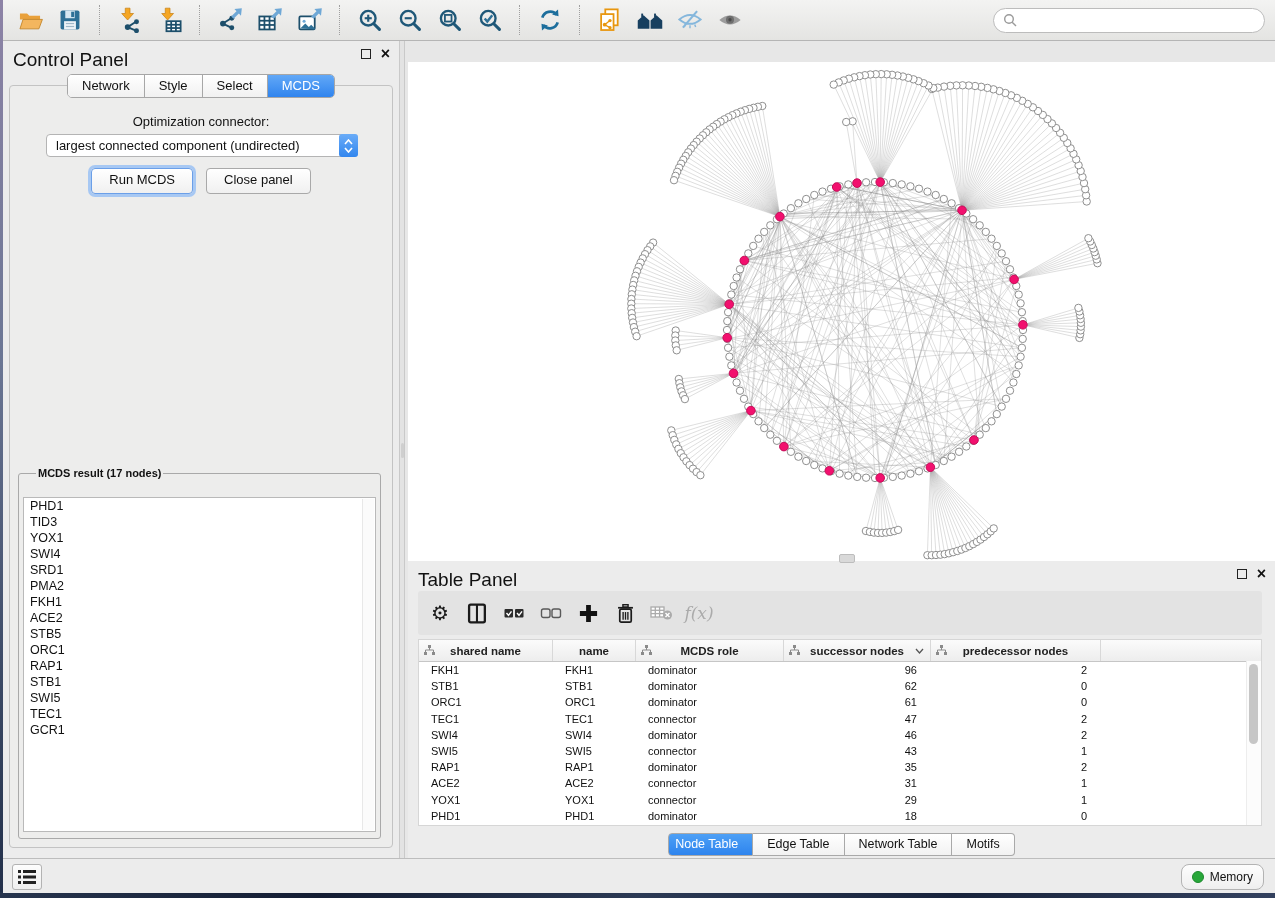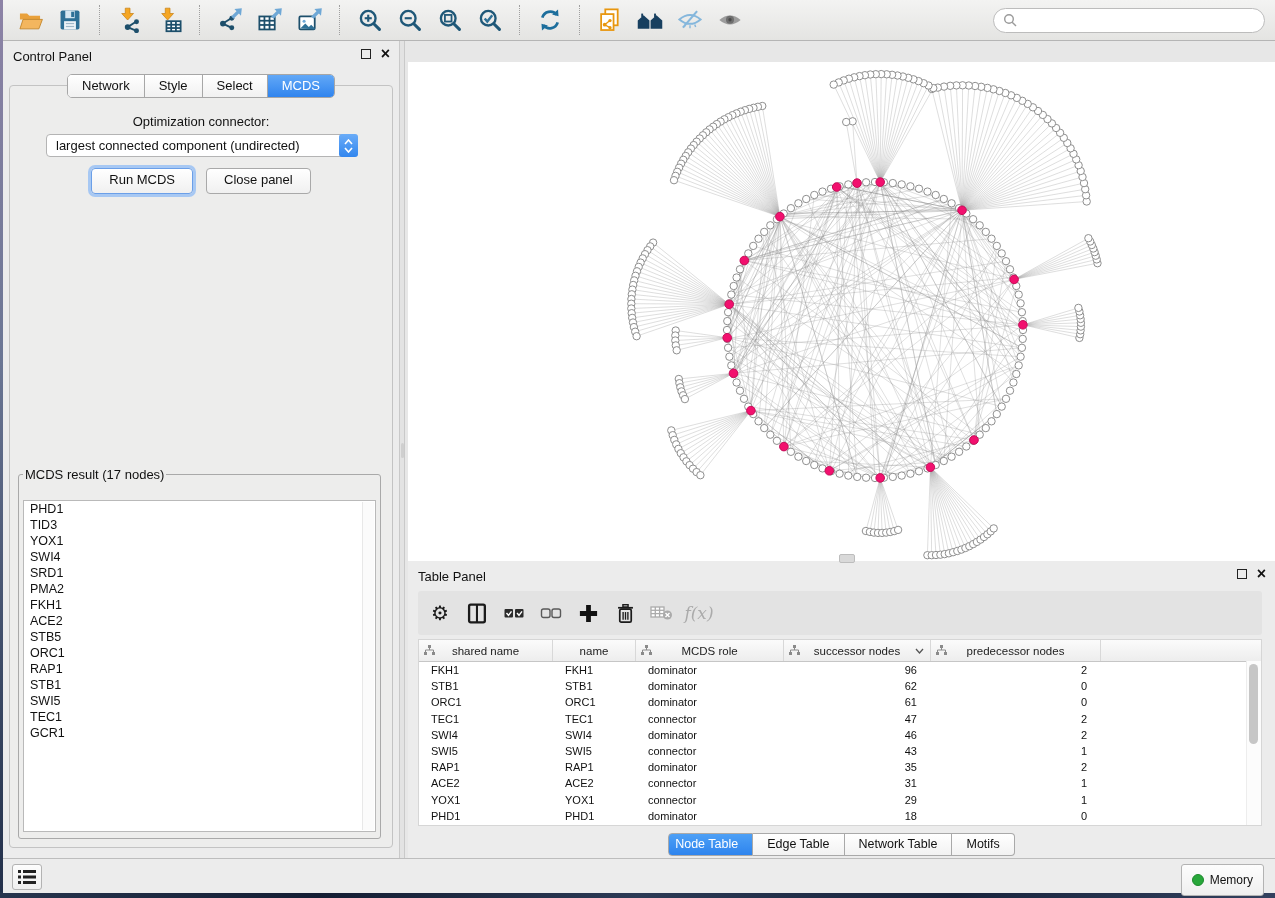--- a/index.html
+++ b/index.html
@@ -15,21 +15,21 @@
     background:linear-gradient(#f3f3f2,#e4e4e2);border-bottom:1px solid #b5b5b5;
     display:flex;align-items:center;padding:0 10px;gap:7px;}
   .tbtn{width:33px;height:30px;display:flex;align-items:center;justify-content:center;flex:none;}
   .tsep{width:0;height:30px;border-left:1px dotted #9f9f9f;margin:0 6px;flex:none;}
   .search{margin-left:auto;width:272px;height:25px;background:#fff;border:1px solid #bcbcbc;
     border-radius:13px;display:flex;align-items:center;padding:0 9px;box-sizing:border-box;gap:5px;}
   .search input{border:none;outline:none;flex:1;font-size:12px;background:transparent;min-width:0;}
 
   
   .cp{position:absolute;left:0;top:41px;width:396px;height:818px;background:#ececec;}
-  .cp-title,.tp-title{position:absolute;left:10px;top:8px;font-size:13px;color:#111;}
+  .cp-title,.tp-title{position:absolute;left:10px;top:8px;font-size:19px;color:#111;}
   .panel-btns{position:absolute;right:9px;top:8px;display:flex;gap:10px;align-items:center;}
   .float-glyph{width:8px;height:8px;border:1.5px solid #222;display:inline-block;}
   .close-glyph{font-size:16px;font-weight:700;color:#111;line-height:10px;}
   .cp-tabs{position:absolute;top:33px;left:50%;transform:translateX(-50%);display:flex;
     border:1px solid #a6a6a6;border-radius:5px;overflow:hidden;background:#fff;height:22px;z-index:2;}
   .cp-tab{padding:0 14px;font-size:13px;line-height:22px;border-right:1px solid #a6a6a6;
     background:linear-gradient(#fff,#f1f1f1);color:#111;white-space:nowrap;}
   .cp-tab:last-child{border-right:none;}
   .cp-tab.active{background:linear-gradient(#62a8f7,#3084ee);color:#fff;}
   .cp-content{position:absolute;left:6px;right:6px;top:44px;bottom:11px;
@@ -39,21 +39,21 @@
     border:1px solid #b4b4b4;border-radius:4px;display:flex;align-items:center;box-sizing:border-box;}
   .mcds-select .val{flex:1;font-size:13px;padding-left:9px;white-space:nowrap;color:#111;}
   .stepper{width:19px;height:23px;margin:-1px -1px -1px 0;background:linear-gradient(#6aacf8,#3286ee);
     border-radius:3px;display:flex;flex-direction:column;align-items:center;justify-content:center;gap:2px;flex:none;}
   .btn-row{position:absolute;top:82px;left:0;right:0;display:flex;justify-content:center;gap:13px;}
   .pbtn{height:24px;padding:0 17px;background:linear-gradient(#fff,#f0f0f0);border:1px solid #a9a9a9;
     border-radius:4px;font-size:13px;line-height:22px;color:#111;}
   .pbtn.focused{box-shadow:0 0 0 3px rgba(110,170,250,.55);border-color:#6b9fe8;}
   .mcds-result{position:absolute;left:8px;right:11px;top:381px;bottom:8px;margin:0;padding:2px;
     border:1px solid #a9a9a9;border-radius:3px;}
-  .mcds-result legend{font-size:13px;color:#111;padding:0 2px;margin-left:2px;}
+  .mcds-result legend{font-size:11px;color:#111;padding:0 2px;margin-left:15px;font-weight:bold;}
   .list-box{position:absolute;left:4px;right:4px;top:18px;bottom:6px;background:#fff;
     border:1px solid #b9b9b9;overflow:hidden;}
   .mcds-item{font-size:12.5px;height:16px;line-height:16px;padding-left:6px;color:#111;}
   .list-scroll{position:absolute;top:1px;bottom:1px;right:1px;width:11px;background:#fbfbfb;border-left:1px solid #e8e8e8;}
 
   .v-splitter{position:absolute;left:396px;top:41px;width:6px;height:818px;background:#e3e3e3;
     border-left:1px solid #c9c9c9;border-right:1px solid #c9c9c9;box-sizing:border-box;}
   .v-handle{position:absolute;left:1px;top:402px;width:3px;height:15px;background:#cfcfcf;border-radius:2px;}
 
   
@@ -73,21 +73,21 @@
 
   
   .tp{position:absolute;left:3px;top:520px;right:0;bottom:0;background:#ececec;}
   .tp-toolbar{position:absolute;left:10px;right:13px;top:30px;height:44px;background:#e3e3e3;
     border-radius:3px;display:flex;align-items:center;gap:13px;padding:0 10px;box-sizing:border-box;}
   .tico{width:24px;height:24px;display:flex;align-items:center;justify-content:center;flex:none;}
   .gear-glyph{font-size:20px;color:#1b1b1b;line-height:22px;}
   .fx{font-family:"DejaVu Serif","Liberation Serif",serif;font-style:italic;font-size:17px;color:#ababab;}
   .tp-table{position:absolute;left:10px;right:13px;top:78px;height:187px;background:#fff;
     border:1px solid #d6d6d6;box-sizing:border-box;overflow:hidden;}
-  .th-row{display:flex;height:21px;background:linear-gradient(#fbfbfb,#ededed);border-bottom:1px solid #c6c6c6;}
+  .th-row{display:flex;height:21px;background:linear-gradient(#fbfbfb,#ededed);border-bottom:1px solid #c6c6c6;font-weight:bold;}
   .th{position:relative;font-size:11.5px;color:#222;display:flex;align-items:center;justify-content:center;
     border-right:1px solid #d8d8d8;box-sizing:border-box;background:linear-gradient(#fbfbfb,#ededed);}
   .th .h-icon{position:absolute;left:5px;top:5px;}
   .th .sort{position:absolute;right:6px;top:8px;}
   .c0{width:134px;} .c1{width:83px;} .c2{width:148px;} .c3{width:147px;} .c4{width:170px;}
   .t-row{display:flex;height:16.2px;align-items:center;font-size:11px;color:#111;}
   .td{box-sizing:border-box;padding:0 12px;white-space:nowrap;overflow:hidden;}
   .td.num{text-align:right;padding-right:14px;}
   .tp-scroll{position:absolute;top:21px;right:0;bottom:0;width:14px;background:#fcfcfc;border-left:1px solid #ededed;}
   .tp-thumb{position:absolute;top:3px;left:2px;width:9px;height:80px;background:#c6c6c6;border-radius:5px;}
@@ -95,22 +95,22 @@
   .tp-tab{height:21px;line-height:21px;padding:0 14px;font-size:12.5px;color:#111;
     background:linear-gradient(#fff,#f2f2f2);border:1px solid #a9a9a9;border-left:none;}
   .tp-tab:first-child{border-left:1px solid #a9a9a9;border-radius:4px 0 0 4px;padding-left:6px;}
   .tp-tab:last-child{border-radius:0 4px 4px 0;}
   .tp-tab.active{background:linear-gradient(#4da0f6,#2e84ee);color:#fff;}
 
   
   .statusbar{position:absolute;left:0;right:0;bottom:0;height:34px;background:#ececec;border-top:1px solid #bdbdbd;}
   .menu-btn{position:absolute;left:9px;top:5px;width:28px;height:24px;background:linear-gradient(#fdfdfd,#efefef);
     border:1px solid #b3b3b3;border-radius:3px;display:flex;align-items:center;justify-content:center;}
-  .memory-btn{position:absolute;right:11px;top:5px;height:32px;padding:0 10px;box-sizing:border-box;
-    background:linear-gradient(#fdfdfd,#efefef);border:1px solid #b3b3b3;border-radius:3px;
+  .memory-btn{position:absolute;right:11px;top:5px;height:26px;padding:0 10px;box-sizing:border-box;
+    background:linear-gradient(#fdfdfd,#efefef);border:1px solid #b3b3b3;border-radius:8px;
     display:flex;align-items:center;gap:6px;font-size:12px;color:#111;}
   .mem-dot{width:10px;height:10px;border-radius:50%;background:#28a73a;border:1px solid #1d8a2d;}
 </style>
 </head>
 <body>
 
 <div class="wp-left"></div>
 <div class="wp-bottom"></div>
 
 <div class="app">

